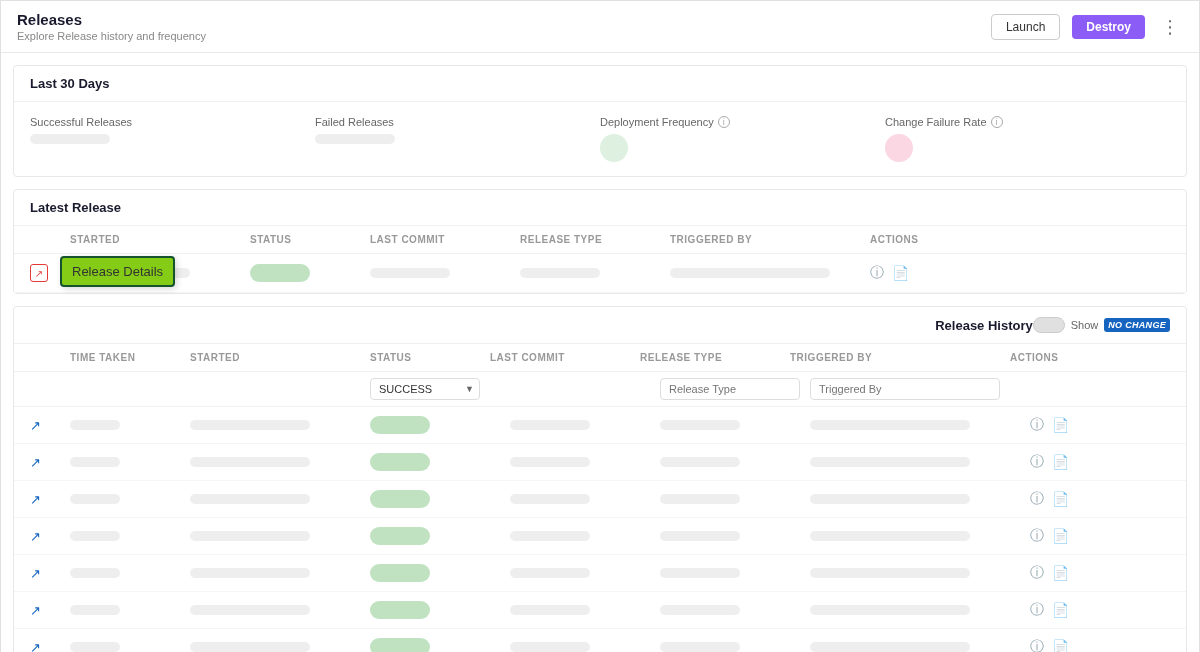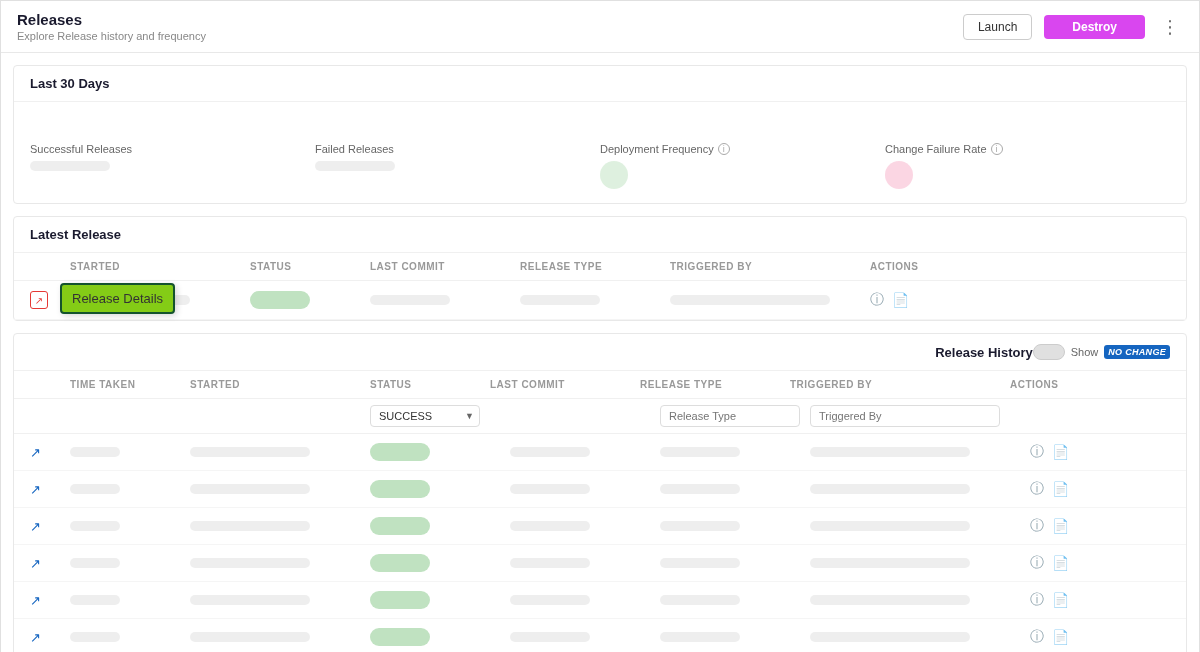--- a/index.html
+++ b/index.html
@@ -6,32 +6,32 @@
     body { font-family: -apple-system, BlinkMacSystemFont, 'Segoe UI', sans-serif; font-size: 12px; background: #f5f6f7; color: #333; }
 
     .page-wrapper { width: 1200px; min-height: 652px; background: #fff; border: 1px solid #e0e0e0; overflow: hidden; }
 
     
     .page-header { display: flex; align-items: center; justify-content: space-between; padding: 10px 16px; border-bottom: 1px solid #e8e8e8; background: #fff; }
     .header-left .title { font-size: 15px; font-weight: 600; color: #1a1a2e; }
     .header-left .subtitle { font-size: 11px; color: #888; margin-top: 2px; }
     .header-actions { display: flex; align-items: center; gap: 12px; }
     .btn-launch { background: #fff; border: 1px solid #ccc; border-radius: 4px; padding: 5px 14px; font-size: 12px; cursor: pointer; color: #333; }
-    .btn-destroy { background: #d946ef; border: none; border-radius: 4px; padding: 5px 28px; font-size: 12px; cursor: pointer; color: #fff; font-weight: 600; }
+    .btn-destroy { background: #8b5cf6; border: none; border-radius: 4px; padding: 5px 14px; font-size: 12px; cursor: pointer; color: #fff; font-weight: 600; }
     .btn-more { background: none; border: none; cursor: pointer; font-size: 18px; color: #666; padding: 2px 4px; }
 
     
     .section { border: 1px solid #e8e8e8; border-radius: 4px; margin: 12px; background: #fff; }
     .section-header { padding: 10px 16px; border-bottom: 1px solid #f0f0f0; }
     .section-title { font-size: 13px; font-weight: 600; color: #1a1a2e; }
 
     
     .stats-row { display: flex; padding: 14px 16px; gap: 0; }
     .stat-item { flex: 1; }
-    .stat-label { font-size: 11px; color: #666; margin-bottom: 6px; display: flex; align-items: center; gap: 4px; margin-top: 27px; }
+    .stat-label { font-size: 11px; color: #666; margin-bottom: 6px; display: flex; align-items: center; gap: 4px; }
     .stat-circle { width: 28px; height: 28px; border-radius: 50%; background: #c8e6c9; opacity: 0.6; }
     .stat-circle.pink { background: #f8bbd0; }
     .info-icon { width: 12px; height: 12px; border-radius: 50%; border: 1px solid #aaa; display: inline-flex; align-items: center; justify-content: center; font-size: 9px; color: #aaa; cursor: pointer; }
     .table-header-row { display: grid; padding: 8px 16px; border-bottom: 1px solid #f0f0f0; }
     .latest-table-header { grid-template-columns: 40px 180px 180px 120px 150px 150px 200px 1fr; }
     .th { font-size: 10px; font-weight: 600; color: #999; text-transform: uppercase; letter-spacing: 0.5px; }
 
     
     .table-row { display: grid; padding: 10px 16px; border-bottom: 1px solid #f5f5f5; align-items: center; }
 

